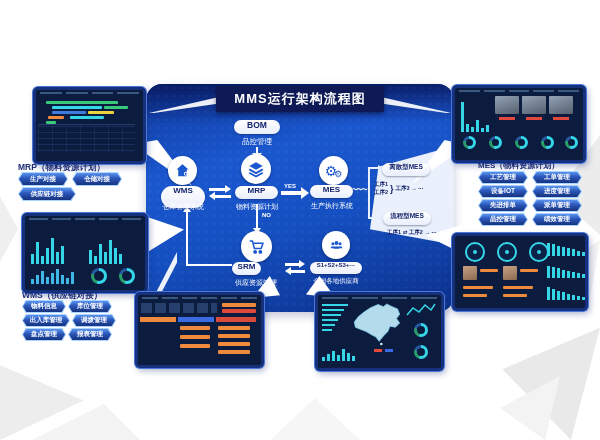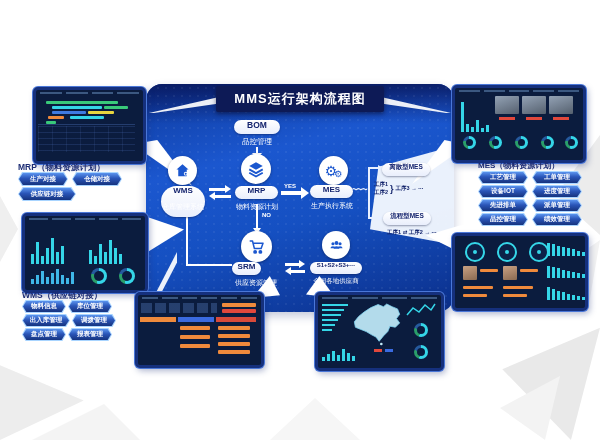--- a/index.html
+++ b/index.html
@@ -114,21 +114,21 @@
       <path d="M12 3 L21 8 L12 13 L3 8 Z" fill="#1b57cf" stroke="none"></path>
       <path d="M3 12.5 L12 17.5 L21 12.5"></path>
         <path d="M3 17 L12 22 L21 17"></path>
       </svg>
   </div>
   <div class="icirc" style="left:319px;top:156px;width:29px;height:29px;">
     <span style="font-size:14px;line-height:1;">⚙</span>
     <span style="font-size:9px;line-height:1;margin-left:-3px;margin-top:8px;">⚙</span>
   </div>
 
-  <div class="wpill" style="left:161px;top:186px;width:44px;height:31px;font-size:8px;">
+  <div class="wpill" style="left:161px;top:186px;width:44px;height:22px;font-size:8px;">
     <span>WMS</span>
     </div>
   <div class="wpill" style="left:235px;top:186px;width:43px;height:13px;font-size:8px;">
     <span>MRP</span>
     </div>
   <div class="wpill" style="left:310px;top:185px;width:43px;height:13px;font-size:8px;">
     <span>MES</span>
     </div>
   <div class="sub" style="left:148px;top:202px;width:70px;">仓库管理系统</div>
   <div class="sub" style="left:222px;top:202px;width:70px;">物料资源计划</div>

